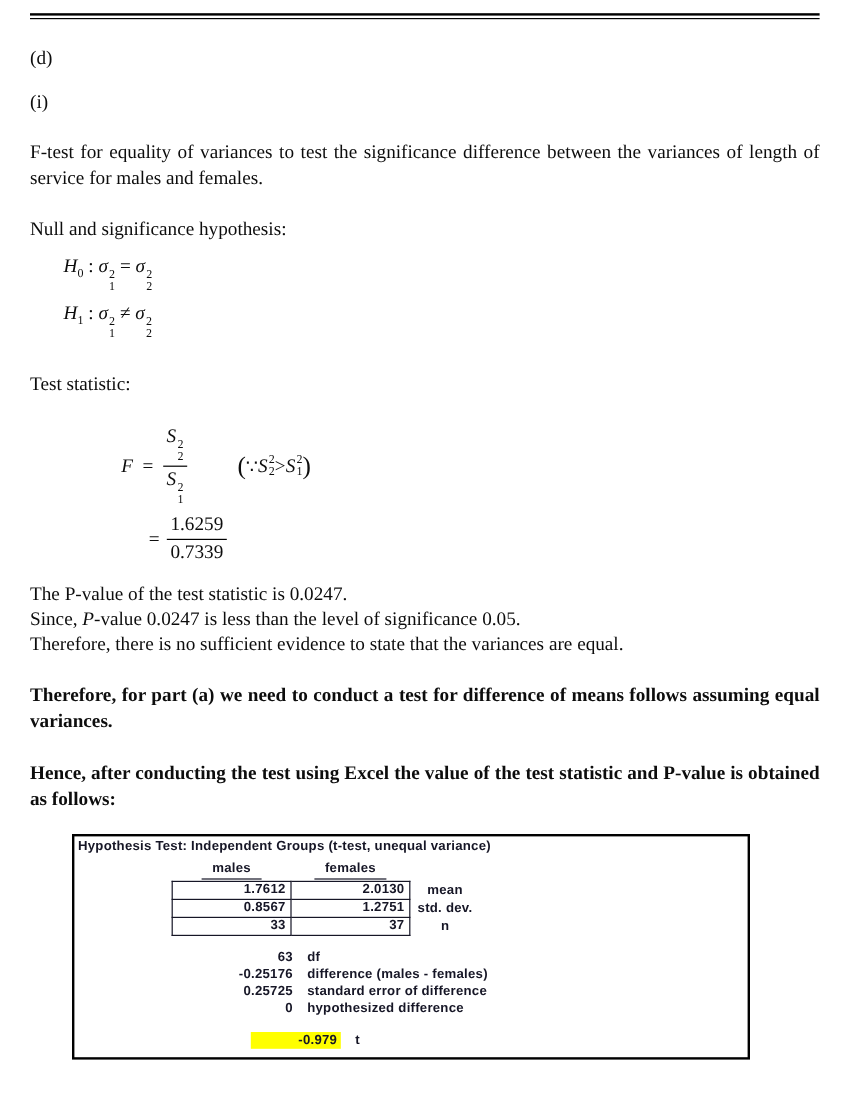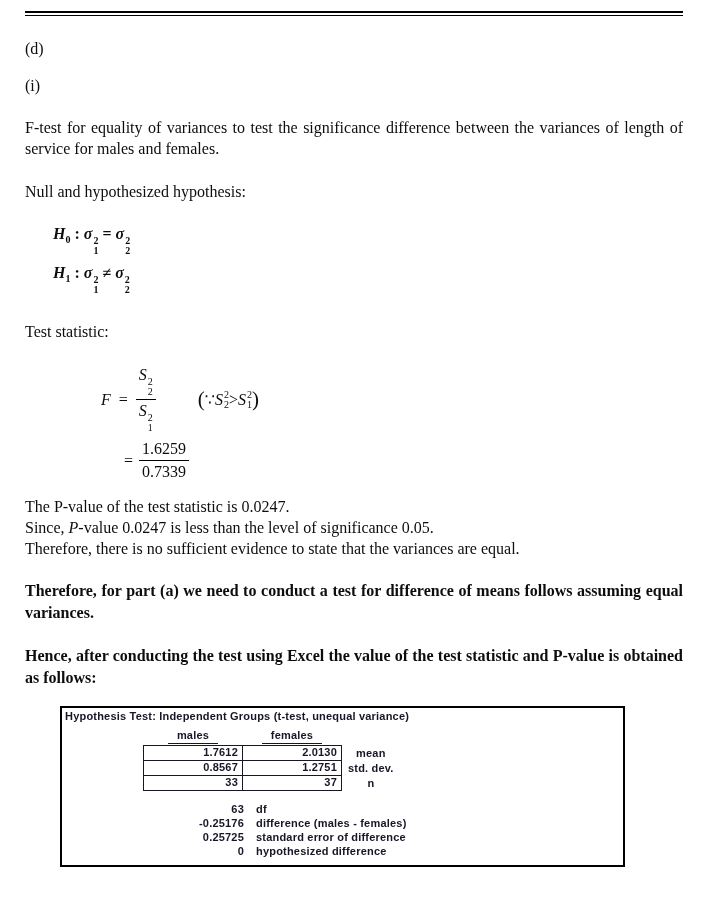--- a/index.html
+++ b/index.html
@@ -13,21 +13,21 @@
   .toprule { margin-top:11px; height:2px; border-top:2px solid #000; border-bottom:1px solid #000; }
 
   .label-line { margin-top:23px; line-height:20px; }
   .label-line2 { margin-top:17px; line-height:20px; }
   .para { margin:0; line-height:21px; }
   .intro { margin-top:21px; text-align:justify; }
   .heading { margin-top:22px; }
 
   
   .mvar { font-style:italic; }
-  .hyp { margin:19px 0 0 28px; line-height:26px; white-space:nowrap;font-weight:bold; }
+  .hyp { margin:8px 0 0 28px; line-height:26px; white-space:nowrap; }
   .hyp sub { font-size:10px; }
   .ss { display:inline-flex; flex-direction:column; line-height:1; font-size:10px; vertical-align:-0.5em; margin-left:1px; }
   .ss span { display:block; }
   .frac { display:inline-block; text-align:center; }
   .fnum { display:block; border-bottom:1.4px solid #000; padding:0 3px 2px; }
   .fden { display:block; padding-top:2px; }
   .f-l1 { display:flex; align-items:center; margin:24px 0 0 76px; }
   .f-l2 { display:flex; align-items:center; margin:7px 0 0 99px; }
   .f-l3 { margin:5px 0 0 99px; line-height:22px; }
   .meq { margin:0 8px 0 8px; }
@@ -65,21 +65,21 @@
 
 <div class="page">
 
   <div class="toprule"></div>
 
   <div class="label-line">(d)</div>
   <div class="label-line2">(i)</div>
 
   <p class="para intro">F-test for equality of variances to test the significance difference between the variances of length of service for males and females.</p>
 
-  <p class="para heading">Null and hypothesized hypothesis:</p>
+  <p class="para heading">Null and significance hypothesis:</p>
 
   <div class="hyp"><span class="mvar">H</span><sub>0</sub><span> : </span><span class="mvar">σ</span><span class="ss">
         <span>2</span>
         <span>1</span>
       </span><span> = </span><span class="mvar">σ</span><span class="ss">
         <span>2</span>
         <span>2</span>
       </span></div>
 
   <div class="hyp" style="margin-top:4px"><span class="mvar">H</span><sub>1</sub><span> : </span><span class="mvar">σ</span><span class="ss">
@@ -169,16 +169,20 @@
     </tbody>
       </table>
 
     <div class="stats">
       <div class="srow"><span class="stat-num">63</span><span class="slbl">df</span></div>
       <div class="srow"><span class="stat-num">-0.25176</span><span class="slbl">difference (males - females)</span></div>
       <div class="srow"><span class="stat-num">0.25725</span><span class="slbl">standard error of difference</span></div>
       <div class="srow"><span class="stat-num">0</span><span class="slbl">hypothesized difference</span></div>
     </div>
 
+    <div class="hlblock">
+      <div class="srow"><span class="hl-num">-0.979</span><span class="slbl">t</span></div>
+
+    </div>
 
   </div>
 
 </div>
 
 </body></html>

